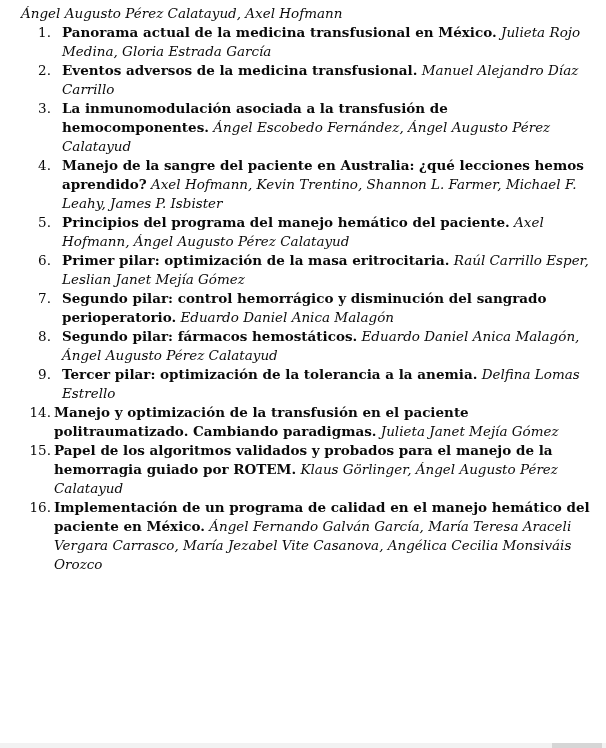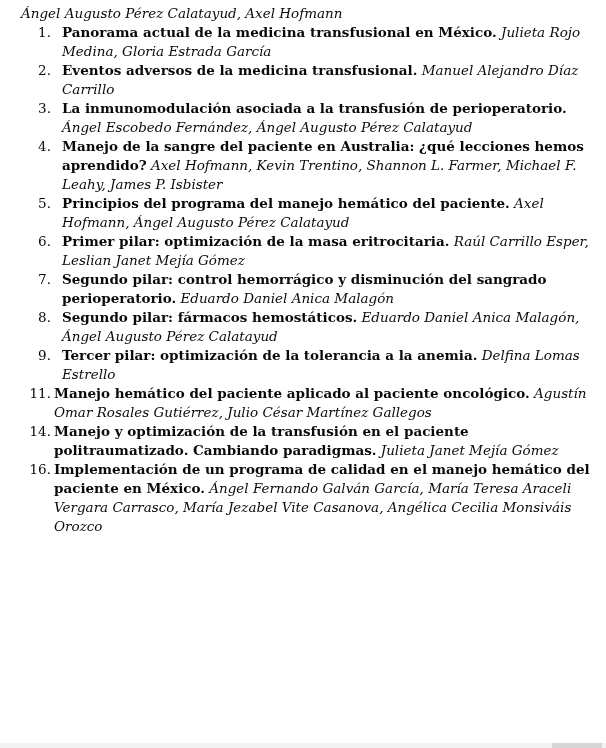--- a/index.html
+++ b/index.html
@@ -76,41 +76,41 @@
 <body>
 
 <div class="page">
   <p class="intro-authors">Ángel Augusto Pérez Calatayud, Axel Hofmann</p>
 
   <div class="toc" id="toc-list">
   <div class="toc-item"><span class="toc-num">1.</span><span class="toc-title">Panorama actual de la medicina transfusional en México.</span> <span class="toc-authors">Julieta Rojo Medina, Gloria Estrada García</span></div>
 
   <div class="toc-item"><span class="toc-num">2.</span><span class="toc-title">Eventos adversos de la medicina transfusional.</span> <span class="toc-authors">Manuel Alejandro Díaz Carrillo</span></div>
 
-  <div class="toc-item"><span class="toc-num">3.</span><span class="toc-title">La inmunomodulación asociada a la transfusión de perioperatorio.</span> <span class="toc-authors">Ángel Escobedo Fernández, Ángel Augusto Pérez Calatayud</span></div>
+  <div class="toc-item"><span class="toc-num">3.</span><span class="toc-title">La inmunomodulación asociada a la transfusión de hemocomponentes.</span> <span class="toc-authors">Ángel Escobedo Fernández, Ángel Augusto Pérez Calatayud</span></div>
 
   <div class="toc-item"><span class="toc-num">4.</span><span class="toc-title">Manejo de la sangre del paciente en Australia: ¿qué lecciones hemos aprendido?</span> <span class="toc-authors">Axel Hofmann, Kevin Trentino, Shannon L. Farmer, Michael F. Leahy, James P. Isbister</span></div>
 
   <div class="toc-item"><span class="toc-num">5.</span><span class="toc-title">Principios del programa del manejo hemático del paciente.</span> <span class="toc-authors">Axel Hofmann, Ángel Augusto Pérez Calatayud</span></div>
 
   <div class="toc-item"><span class="toc-num">6.</span><span class="toc-title">Primer pilar: optimización de la masa eritrocitaria.</span> <span class="toc-authors">Raúl Carrillo Esper, Leslian Janet Mejía Gómez</span></div>
 
   <div class="toc-item"><span class="toc-num">7.</span><span class="toc-title">Segundo pilar: control hemorrágico y disminución del sangrado perioperatorio.</span> <span class="toc-authors">Eduardo Daniel Anica Malagón</span></div>
 
   <div class="toc-item"><span class="toc-num">8.</span><span class="toc-title">Segundo pilar: fármacos hemostáticos.</span> <span class="toc-authors">Eduardo Daniel Anica Malagón, Ángel Augusto Pérez Calatayud</span></div>
 
   <div class="toc-item"><span class="toc-num">9.</span><span class="toc-title">Tercer pilar: optimización de la tolerancia a la anemia.</span> <span class="toc-authors">Delfina Lomas Estrello</span></div>
 
 
-  <div class="toc-item two-digit"><span class="toc-num">11.</span><span class="toc-title">Manejo hemático del paciente aplicado al paciente oncológico.</span> <span class="toc-authors">Agustín Omar Rosales Gutiérrez, Julio César Martínez Gallegos</span></div>
 
 
 
   <div class="toc-item two-digit"><span class="toc-num">14.</span><span class="toc-title">Manejo y optimización de la transfusión en el paciente politraumatizado. Cambiando paradigmas.</span> <span class="toc-authors">Julieta Janet Mejía Gómez</span></div>
 
+  <div class="toc-item two-digit"><span class="toc-num">15.</span><span class="toc-title">Papel de los algoritmos validados y probados para el manejo de la hemorragia guiado por ROTEM.</span> <span class="toc-authors">Klaus Görlinger, Ángel Augusto Pérez Calatayud</span></div>
 
   <div class="toc-item two-digit"><span class="toc-num">16.</span><span class="toc-title">Implementación de un programa de calidad en el manejo hemático del paciente en México.</span> <span class="toc-authors">Ángel Fernando Galván García, María Teresa Araceli Vergara Carrasco, María Jezabel Vite Casanova, Angélica Cecilia Monsiváis Orozco</span></div>
 </div>
 </div>
 
 <div class="h-scrollbar" style="background: rgb(242, 242, 242);">
   <div class="thumb" style="background: rgb(214, 214, 214);"></div>
 </div>
 
 </body></html>

